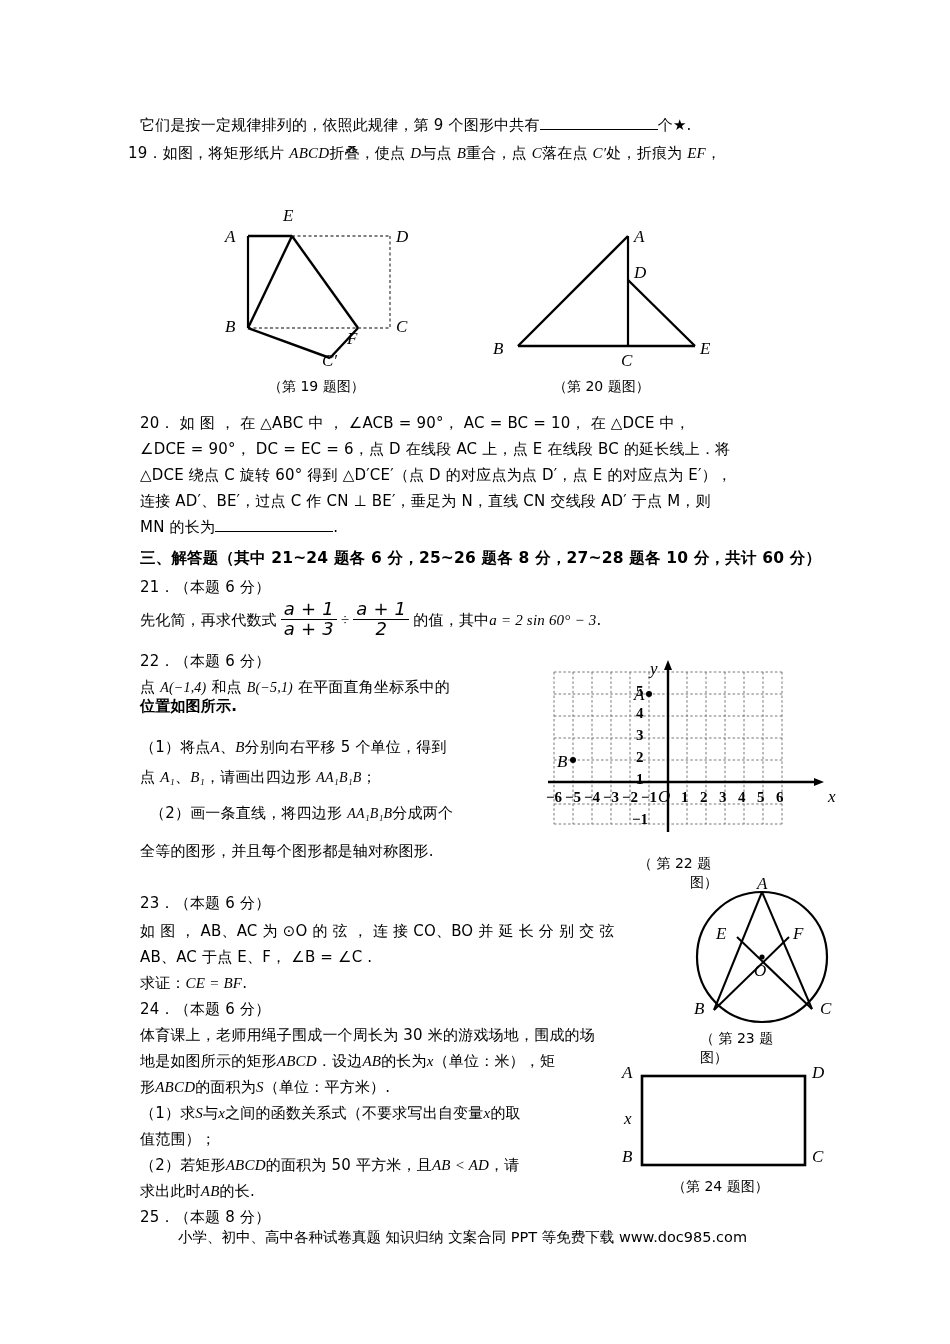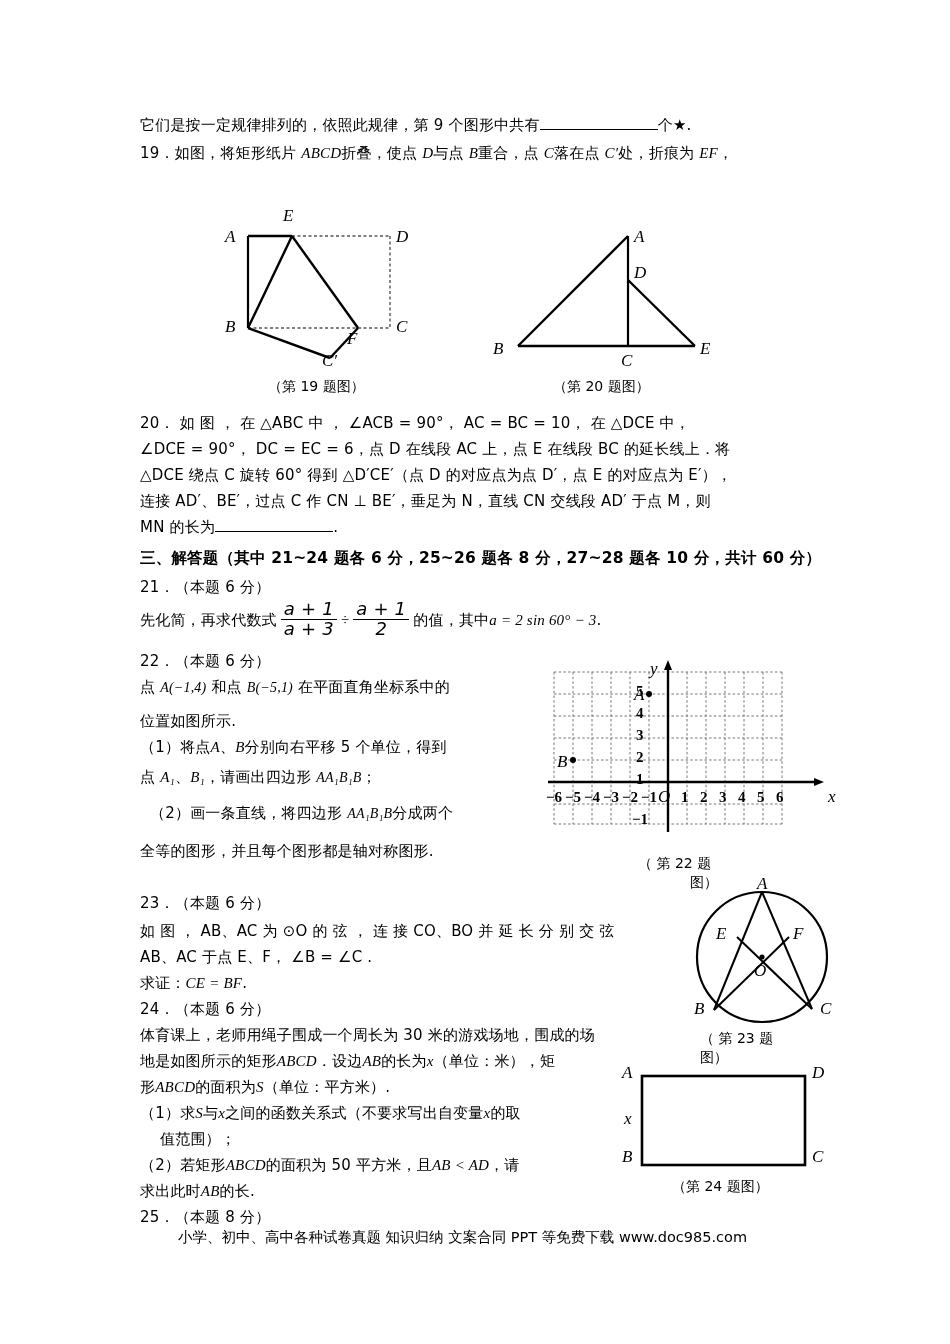--- a/index.html
+++ b/index.html
@@ -77,21 +77,21 @@
 </style>
 </head>
 <body>
 
 <div class="page">
 
   <div class="ln cn" style="left:140px; top:112px;">
     <span>它们是按一定规律排列的，依照此规律，第 9 个图形中共有</span><span class="blank" style="width:118px;"></span><span>个★.</span>
   </div>
 
-  <div class="ln cn" style="left:140px; top:140px;">
+  <div class="ln cn" style="left:128px; top:140px;">
     <span>19</span><span>．如图，将矩形纸片</span>
     <span class="mi">ABCD</span><span>折叠，使点</span>
     <span class="mi">D</span><span>与点</span>
     <span class="mi">B</span><span>重合，点</span>
     <span class="mi">C</span><span>落在点</span>
     <span class="mi">C′</span><span>处，折痕为</span>
     <span class="mi">EF</span><span>，</span>
   </div>
 
   <svg width="210" height="160" style="left:230px; top:218px;">
@@ -157,21 +157,21 @@
   <div class="ln cn" style="left:140px; top:648px;">
     <span>22</span><span>．（本题 6 分）</span>
   </div>
   <div class="ln cn" style="left:140px; top:674px;">
     <span>点</span>
     <span class="mi" style="font-size:14px;">A(−1,4)</span>
     <span>和点</span>
     <span class="mi" style="font-size:14px;">B(−5,1)</span>
     <span>在平面直角坐标系中的</span>
   </div>
-  <div class="ln cn" style="left:140px; top:708px;">位置如图所示.</div>
+  <div class="ln cn" style="left:140px; top:693px;font-weight:bold;">位置如图所示.</div>
   <div class="ln cn" style="left:140px; top:734px;">
     <span>（1）将点</span><span class="mi">A</span><span>、</span><span class="mi">B</span><span>分别向右平移 5 个单位，得到</span>
   </div>
   <div class="ln cn" style="left:140px; top:764px;">
     <span>点</span>
     <span class="mi">A₁</span><span>、</span><span class="mi">B₁</span><span>，请画出四边形</span>
     <span class="mi" style="font-size:14px;">AA₁B₁B</span><span>；</span>
   </div>
   <div class="ln cn" style="left:140px; top:800px;margin-left:10px;">
     <span>（2）画一条直线，将四边形</span>
@@ -275,21 +275,21 @@
   <div class="ln cn" style="left:140px; top:1022px;">体育课上，老师用绳子围成一个周长为 30 米的游戏场地，围成的场</div>
   <div class="ln cn" style="left:140px; top:1048px;">
     <span>地是如图所示的矩形</span><span class="mi">ABCD</span><span>．设边</span><span class="mi">AB</span><span>的长为</span><span class="mi">x</span><span>（单位：米），矩</span>
   </div>
   <div class="ln cn" style="left:140px; top:1074px;">
     <span>形</span><span class="mi">ABCD</span><span>的面积为</span><span class="mi">S</span><span>（单位：平方米）.</span>
   </div>
   <div class="ln cn" style="left:140px; top:1100px;">
     <span>（1）求</span><span class="mi">S</span><span>与</span><span class="mi">x</span><span>之间的函数关系式（不要求写出自变量</span><span class="mi">x</span><span>的取</span>
   </div>
-  <div class="ln cn" style="left:140px; top:1126px;margin-left:20px;">值范围）；</div>
+  <div class="ln cn" style="left:140px; top:1126px;">值范围）；</div>
   <div class="ln cn" style="left:140px; top:1152px;">
     <span>（2）若矩形</span><span class="mi">ABCD</span><span>的面积为 50 平方米，且</span><span class="mi">AB &lt; AD</span><span>，请</span>
   </div>
   <div class="ln cn" style="left:140px; top:1178px;">
     <span>求出此时</span><span class="mi">AB</span><span>的长.</span>
   </div>
 
   <svg width="190" height="105" style="left:638px; top:1072px;">
     <rect x="4" y="4" width="163" height="89" fill="none" stroke="#000" stroke-width="2.6"></rect>
   </svg>

